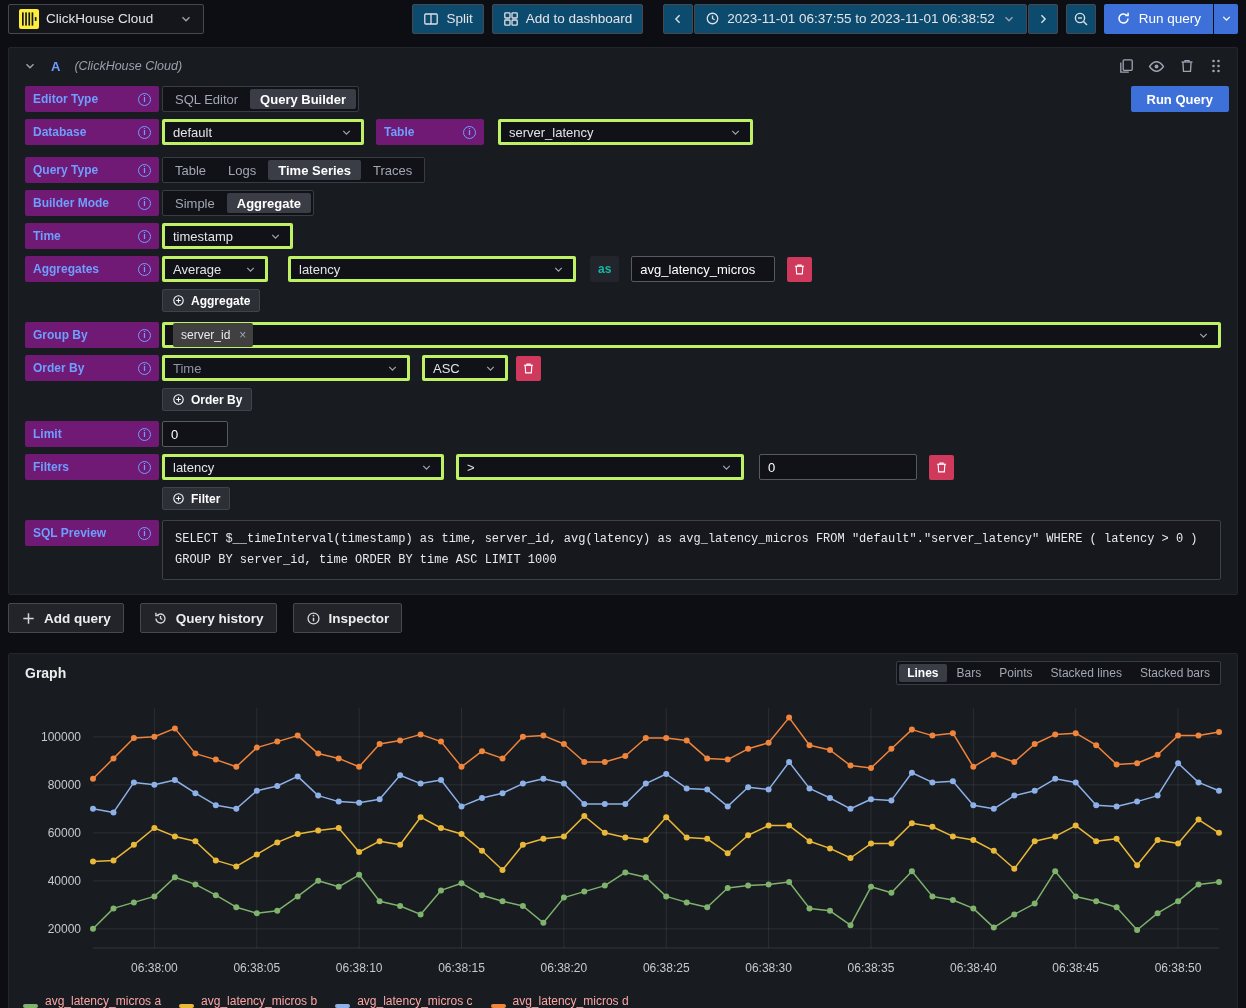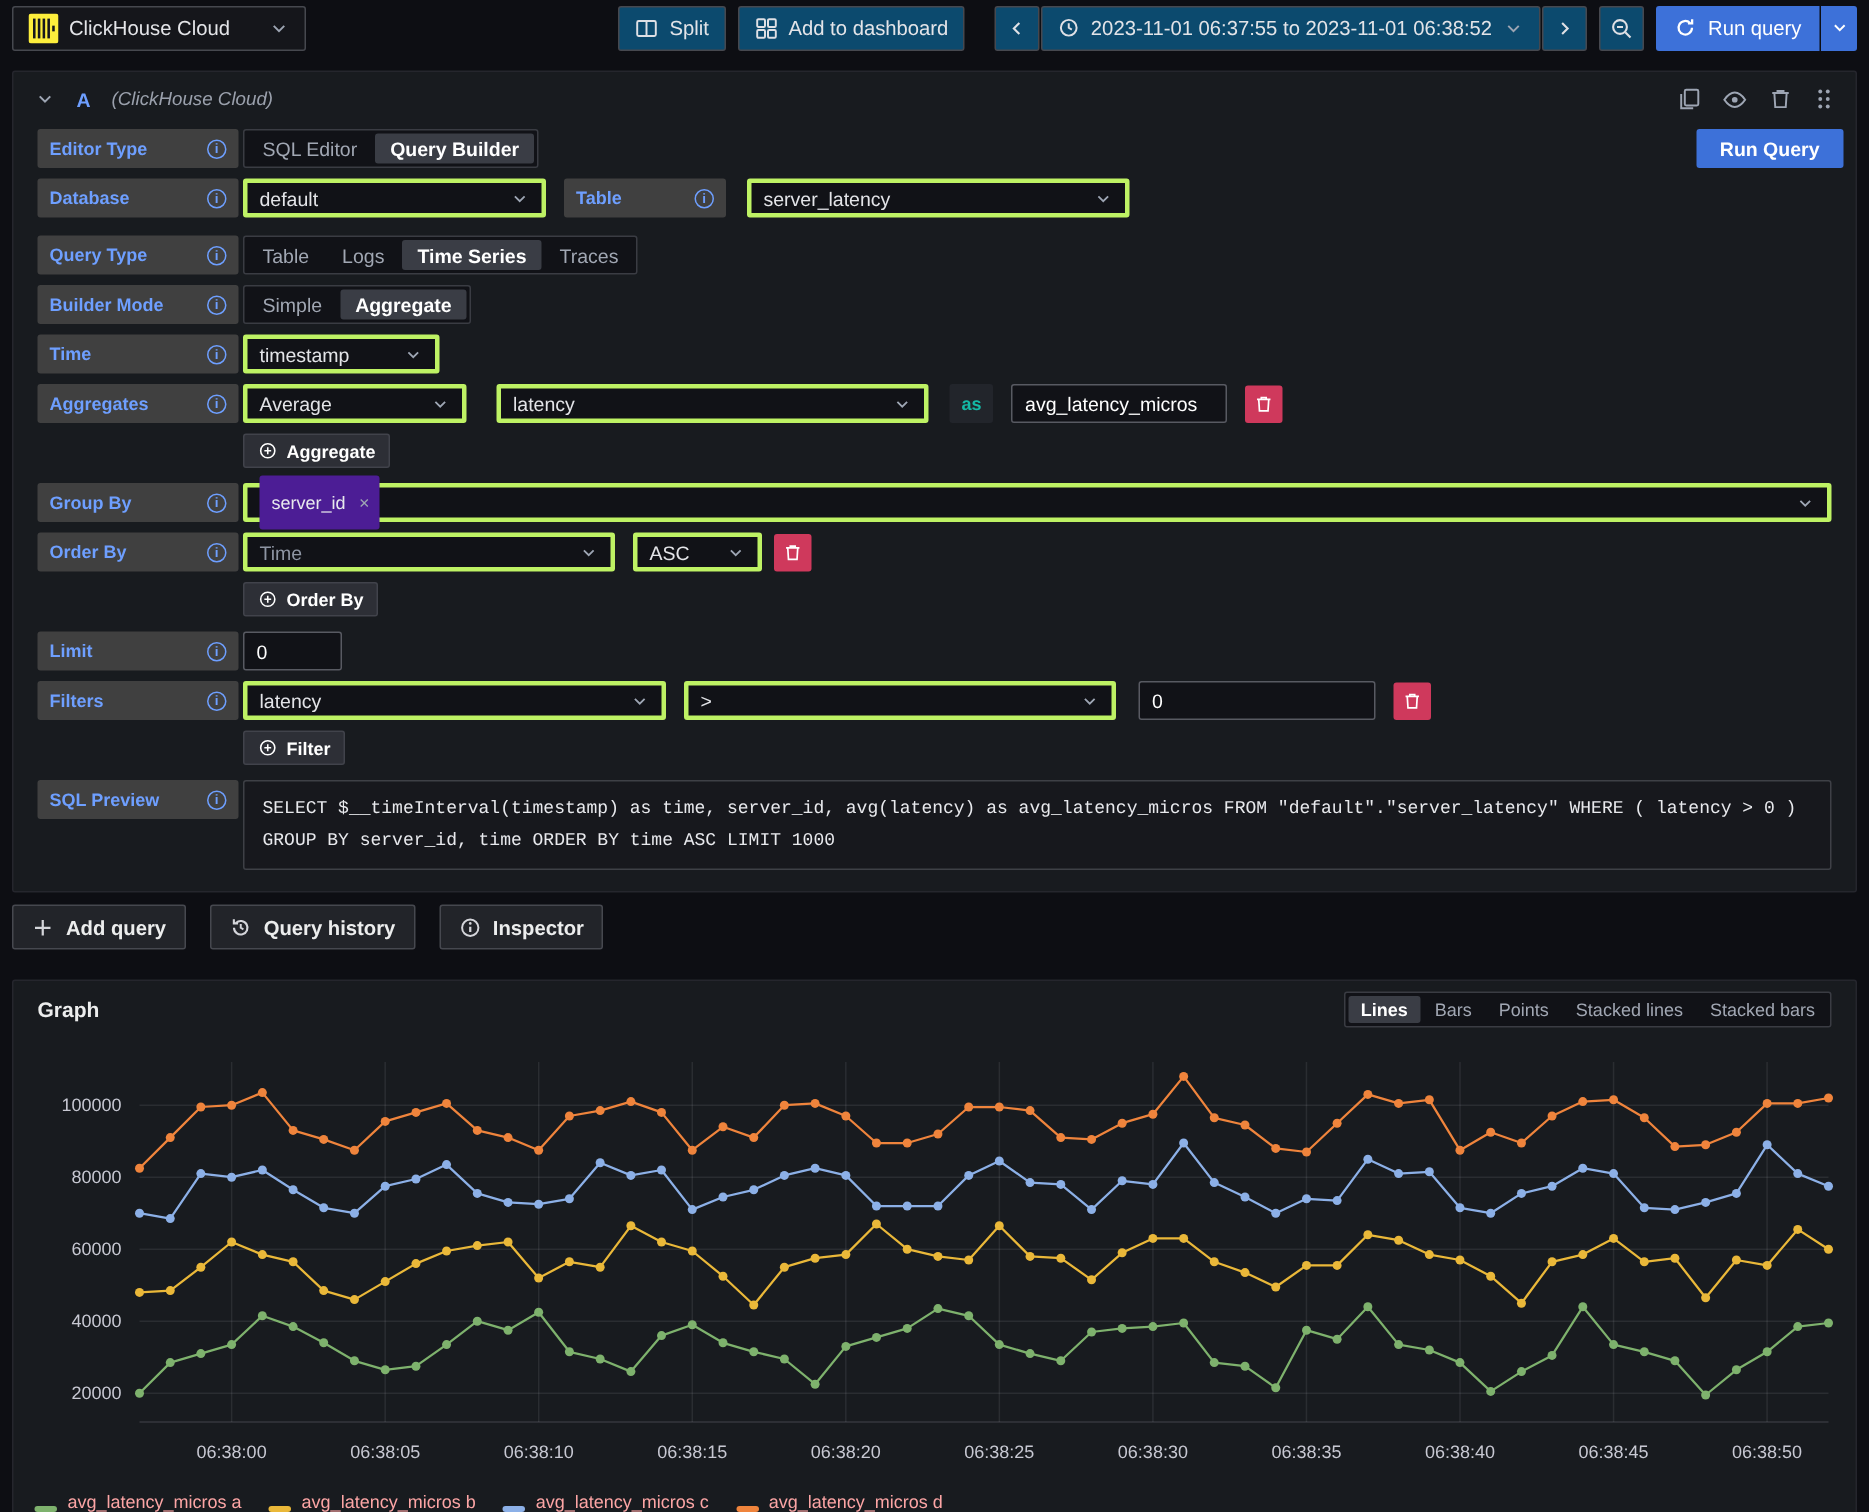--- a/index.html
+++ b/index.html
@@ -40,21 +40,21 @@
   .ref-id { color:#6e9fff; font-weight:700; font-size:13px; }
   .ds-hint { color:#9aa0ac; font-style:italic; font-size:12.5px; }
   .qheader-icons { margin-left:auto; display:flex; align-items:center; gap:14px; color:#9da5b3; }
   .hicon { background:none; border:none; color:#9da5b3; display:inline-flex; padding:0; }
 
   .qbody { padding:2px 16px 14px; }
   .qrow { display:flex; align-items:flex-start; margin-bottom:7px; }
   .qrow.gap-lg { margin-bottom:12px; }
   .qlabel {
     width:134px; min-width:134px; height:26px; margin-right:3px; padding:0 8px;
-    background:#404040; border-radius:2px; color:#6e9fff; font-size:12px; font-weight:600;
+    background:#701a75; border-radius:2px; color:#6e9fff; font-size:12px; font-weight:600;
     display:flex; align-items:center; justify-content:space-between;
   }
   .info-i {
     width:13px; height:13px; border:1.2px solid #6e9fff; border-radius:50%;
     font-size:9px; line-height:11px; text-align:center; color:#6e9fff; font-weight:600; cursor:pointer;
   }
   .radio-group {
     display:inline-flex; align-items:stretch; height:26px; padding:2px; gap:2px;
     background:#111217; border:1px solid #3a3c43; border-radius:2px;
   }
@@ -79,22 +79,22 @@
     width:25px; height:25px; margin-top:1px; background:#cf395c; border:none; border-radius:2px;
     color:#fff; display:inline-flex; align-items:center; justify-content:center;
   }
   .sub-row { margin-left:137px; margin-bottom:10px; }
   .add-btn {
     height:23px; display:inline-flex; align-items:center; gap:6px; padding:0 9px;
     background:#2d2f36; border:1px solid #41434b; border-radius:2px;
     color:#fff; font-size:12px; font-weight:600;
   }
   .chip {
-    height:36px; display:inline-flex; align-items:center; gap:6px; padding:0 4px 0 8px;
-    background:#4c1d95; border-radius:2px; color:#e8e9ed; font-size:12px; font-weight:500;
+    height:24px; display:inline-flex; align-items:center; gap:6px; padding:0 4px 0 8px;
+    background:#404040; border-radius:2px; color:#e8e9ed; font-size:12px; font-weight:500;
   }
   .chip .x { color:#9da5b3; font-size:12px; cursor:pointer; padding:0 3px; }
   .multiselect { flex:1; }
   .sql-block {
     flex:1; min-height:56px; background:#17181d; border:1px solid #3e4046; border-radius:2px;
     padding:8px 12px; font-family:"Liberation Mono","DejaVu Sans Mono",monospace;
     font-size:12px; line-height:21px; color:#e8e9ed; word-break:break-all;
   }
   .mr8 { margin-right:8px; } .mr12 { margin-right:12px; }
   .run-query-inline {
@@ -355,21 +355,21 @@
             </svg>
           </span>
       </div>
     </div>
 
     <div class="qrow">
       <div class="qlabel">
         <span>Aggregates</span>
         <span class="info-i">i</span>
       </div>
-      <div class="select mr8" style="width:149px">
+      <div class="select mr8" style="width:106px">
         <span>Average</span>
         <span class="caret">
             <svg width="13" height="13" viewBox="0 0 16 16">
               <path d="M4 6l4 4 4-4" fill="none" stroke="currentColor" stroke-width="1.5"></path>
             </svg>
           </span>
       </div>
       <div class="select mr8" style="width:288px;margin-left:12px">
         <span>latency</span>
         <span class="caret">

